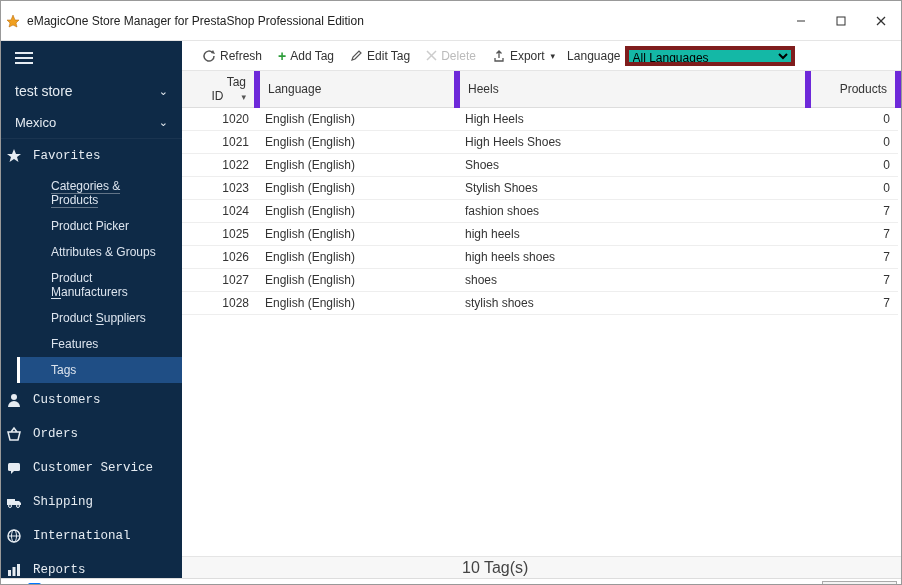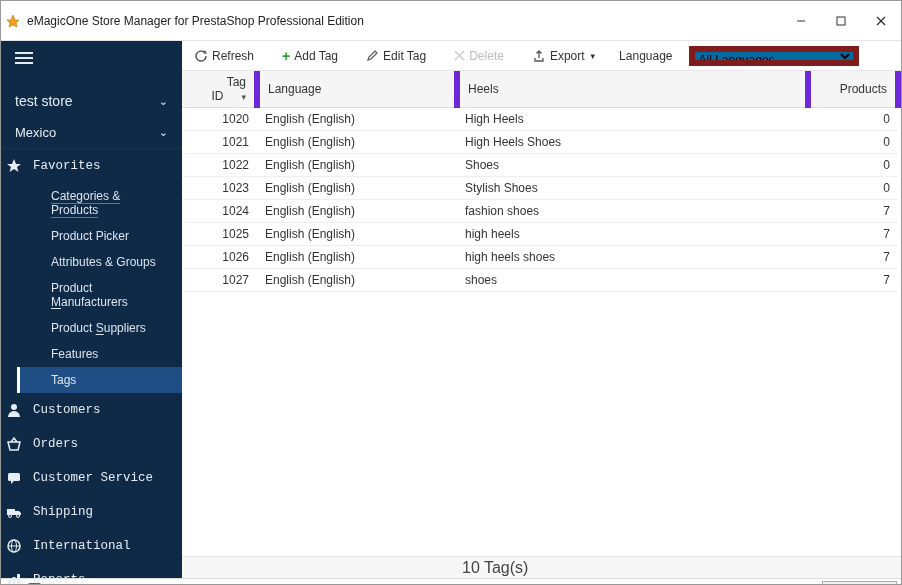--- a/index.html
+++ b/index.html
@@ -41,21 +41,21 @@
   }
   .sidebar .hamburger {
     padding: 10px 14px;
     color:#e6ecf2;
   }
   .sidebar .store-row, .sidebar .country-row {
     padding: 8px 14px;
     display:flex; align-items:center; justify-content:space-between;
     cursor:pointer;
   }
-  .sidebar .store-row { font-size:14px;margin-top:10px; }
+  .sidebar .store-row { font-size:14px; }
   .sidebar .country-row { font-size:13px; border-bottom:1px solid rgba(255,255,255,0.05); }
   .sidebar .nav-item {
     display:flex; align-items:center;
     padding: 9px 4px;
     cursor:pointer;
     gap:10px;
     font-family:Liberation Mono, monospace;
   }
   .sidebar .nav-item .icon { width:18px; display:flex; justify-content:center; }
   .sidebar .sub-item {
@@ -71,31 +71,31 @@
     padding-left:31px;
   }
   .sidebar .sub-item .ul { text-decoration: underline; text-underline-offset:2px;}
 
   
   .content { flex:1; display:flex; flex-direction:column; background:#fff; min-width:0;}
   .toolbar {
     height:30px;
     display:flex;
     align-items:center;
-    padding: 0 6px;
-    gap:16px;
+    padding: 0 14px;
+    gap:4px;
     border-bottom:1px solid #e5e5e5;
     font-size:12px;
     color:#333;
   }
   .toolbar .tbtn { display:flex; align-items:center; gap:4px; padding:3px 6px; cursor:pointer; border-radius:2px;}
   .toolbar .tbtn.disabled { color:#bbb; cursor:default;}
   .toolbar .lang-label { margin-left:2px;}
   .toolbar select {
-    height:20px; font-size:12px; border:6px solid #7f1d1d; width:170px; background:#0369a1;
+    height:20px; font-size:12px; border:4px solid #7f1d1d; width:170px; background:#14b8a6;
   }
   .toolbar .green { color:#2e9e3b; font-weight:bold; font-size:14px;}
   .toolbar .caret { font-size:9px; margin-left:2px;}
 
   
   .table-wrap { flex:1; overflow:auto; }
   table.grid { width:100%; border-collapse:collapse; font-size:12px; }
   table.grid thead th {
     background:#f5f5f5;
     text-align:left;
@@ -379,20 +379,26 @@
               <td>English (English)</td>
               <td>high heels shoes</td>
               <td class="r">7</td>
             </tr>
             <tr>
               <td class="r">1027</td>
               <td>English (English)</td>
               <td>shoes</td>
               <td class="r">7</td>
             </tr>
+            <tr>
+              <td class="r">1028</td>
+              <td>English (English)</td>
+              <td>stylish shoes</td>
+              <td class="r">7</td>
+            </tr>
           </tbody>
       </table>
     </div>
 
     <div class="table-footer">
       <span>10 Tag(s)</span>
     </div>
   </div>
 </div>
 

